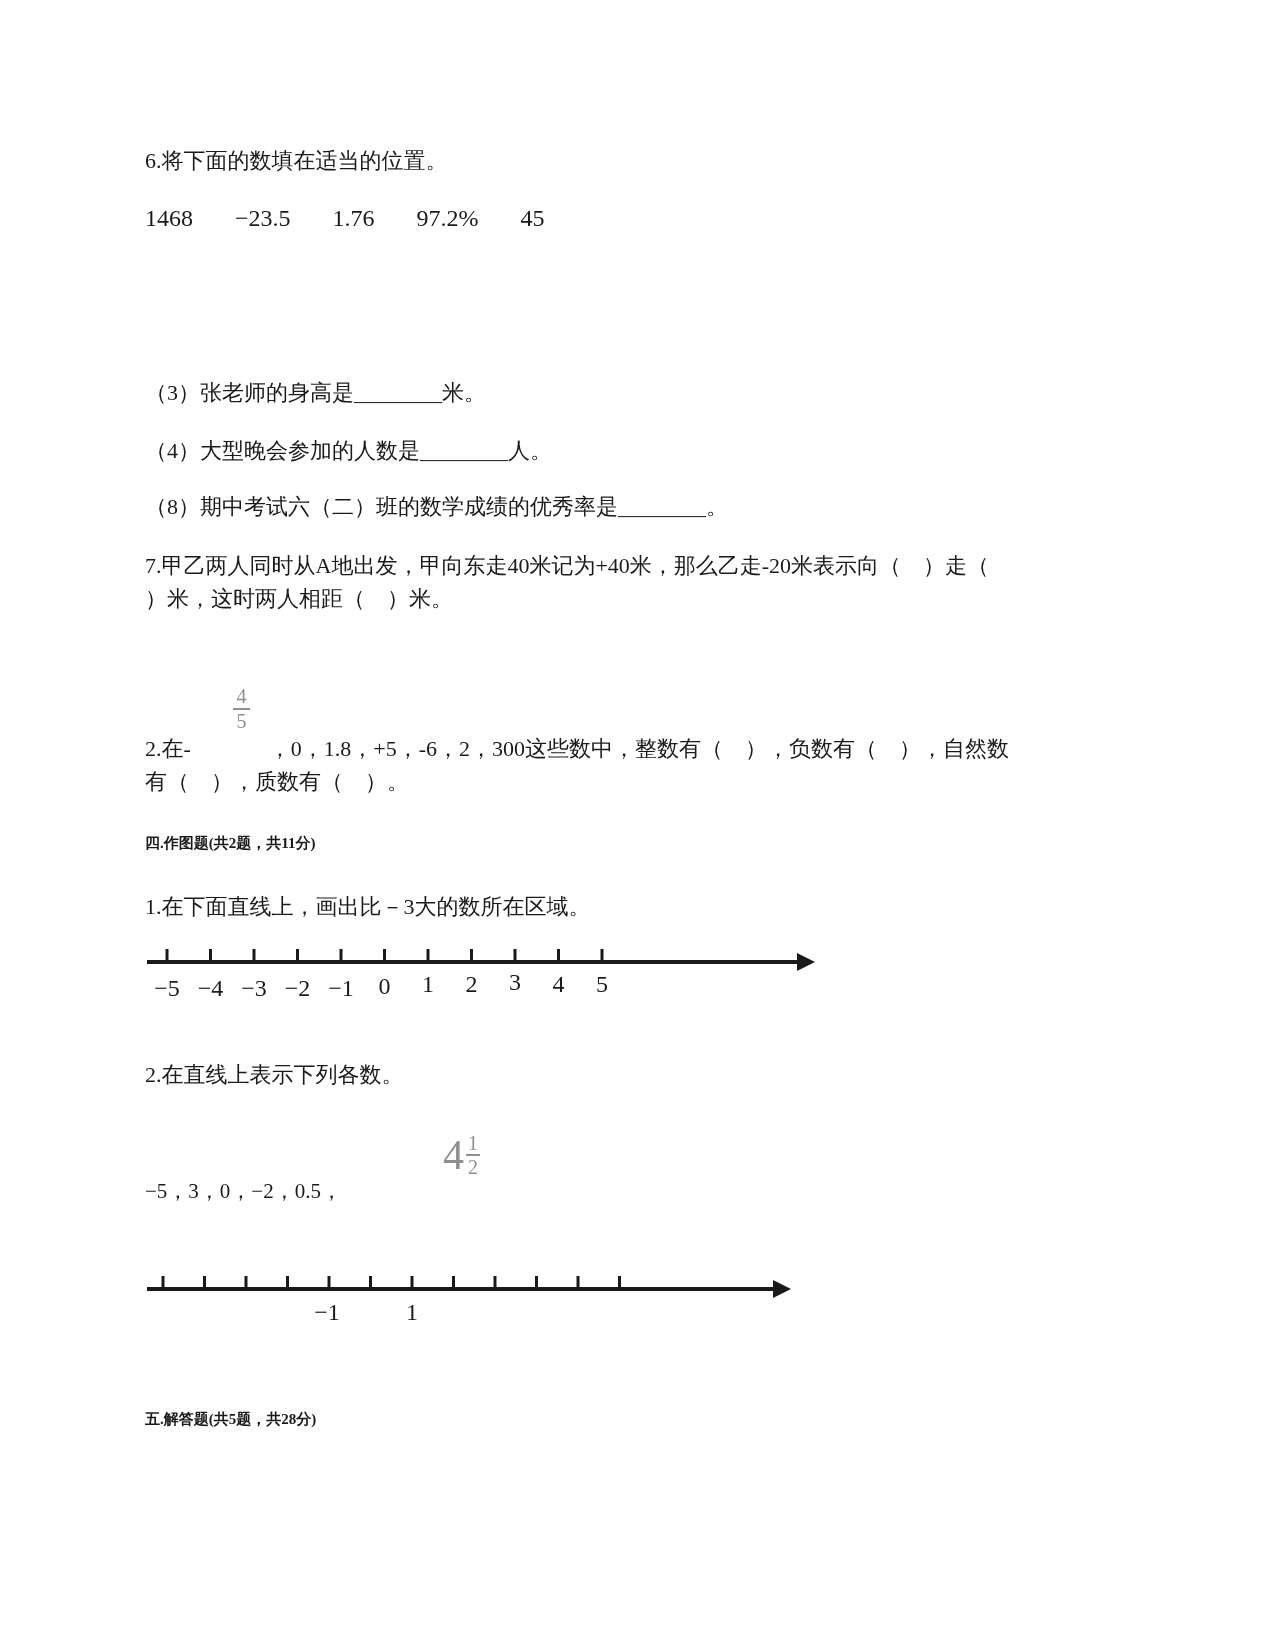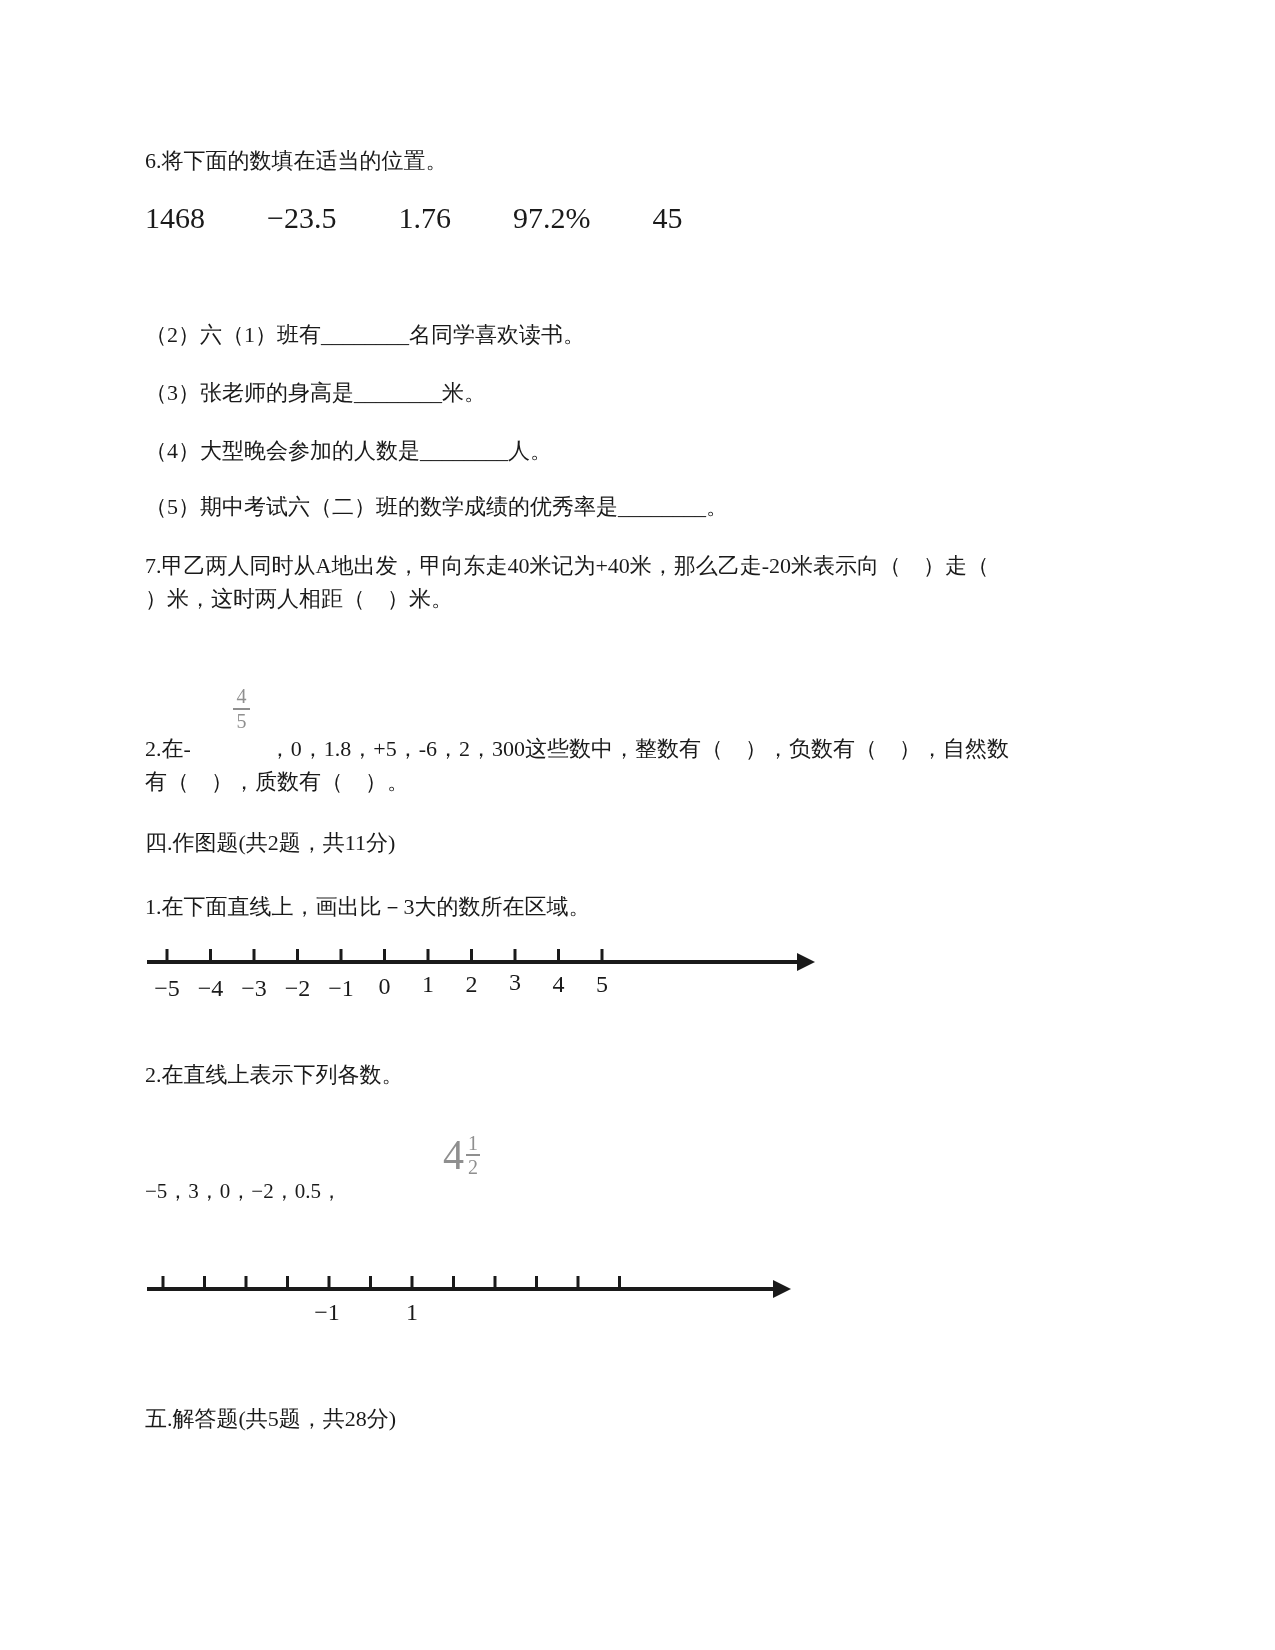--- a/index.html
+++ b/index.html
@@ -7,26 +7,26 @@
     width:1275px;height:1650px;
     font-family:"Liberation Serif","DejaVu Serif",serif;
     color:#1a1a1a;
   }
   .page{position:relative;width:1063px;height:1650px;background:#fff;overflow:hidden;}
   .line{
     position:absolute;left:145px;
     font-size:22px;line-height:30px;white-space:nowrap;
   }
   .num-row{
-    position:absolute;left:145px;display:flex;column-gap:62px;
-    font-size:30px;line-height:30px;
+    position:absolute;left:145px;display:flex;column-gap:42px;
+    font-size:24px;line-height:30px;
   }
   .sec-header{
     position:absolute;left:145px;
-    font-size:22px;font-weight:400;line-height:30px;white-space:nowrap;
+    font-size:15px;font-weight:700;line-height:30px;white-space:nowrap;
   }
   svg.nl{position:absolute;}
   .nl-stroke{stroke:#1a1a1a;}
   .nl-label{
     position:absolute;transform:translateX(-50%);
     font-size:24px;line-height:28px;white-space:nowrap;
   }
   .q8-gap{display:inline-block;width:78px;}
   .vfrac{
     position:absolute;display:flex;flex-direction:column;align-items:center;
@@ -48,24 +48,23 @@
   <div class="line" style="top:146px">6.将下面的数填在适当的位置。</div>
 
   <div class="num-row" style="top:203px">
     <span>1468</span>
     <span>−23.5</span>
     <span>1.76</span>
     <span>97.2%</span>
     <span>45</span>
   </div>
 
-  <div class="line" style="top:320px">（2）六（1）班有________名同学喜欢读书。</div>
   <div class="line" style="top:378px">（3）张老师的身高是________米。</div>
   <div class="line" style="top:436px">（4）大型晚会参加的人数是________人。</div>
-  <div class="line" style="top:492px">（5）期中考试六（二）班的数学成绩的优秀率是________。</div>
+  <div class="line" style="top:492px">（8）期中考试六（二）班的数学成绩的优秀率是________。</div>
 
   <div class="line" style="top:551px">7.甲乙两人同时从A地出发，甲向东走40米记为+40米，那么乙走-20米表示向（　）走（</div>
   <div class="line" style="top:584px">）米，这时两人相距（　）米。</div>
 
   <div class="vfrac" style="left:233px;top:686px">
     <span>4</span>
     <span class="bar"></span>
     <span>5</span>
   </div>
   <div class="line" style="top:734px">

